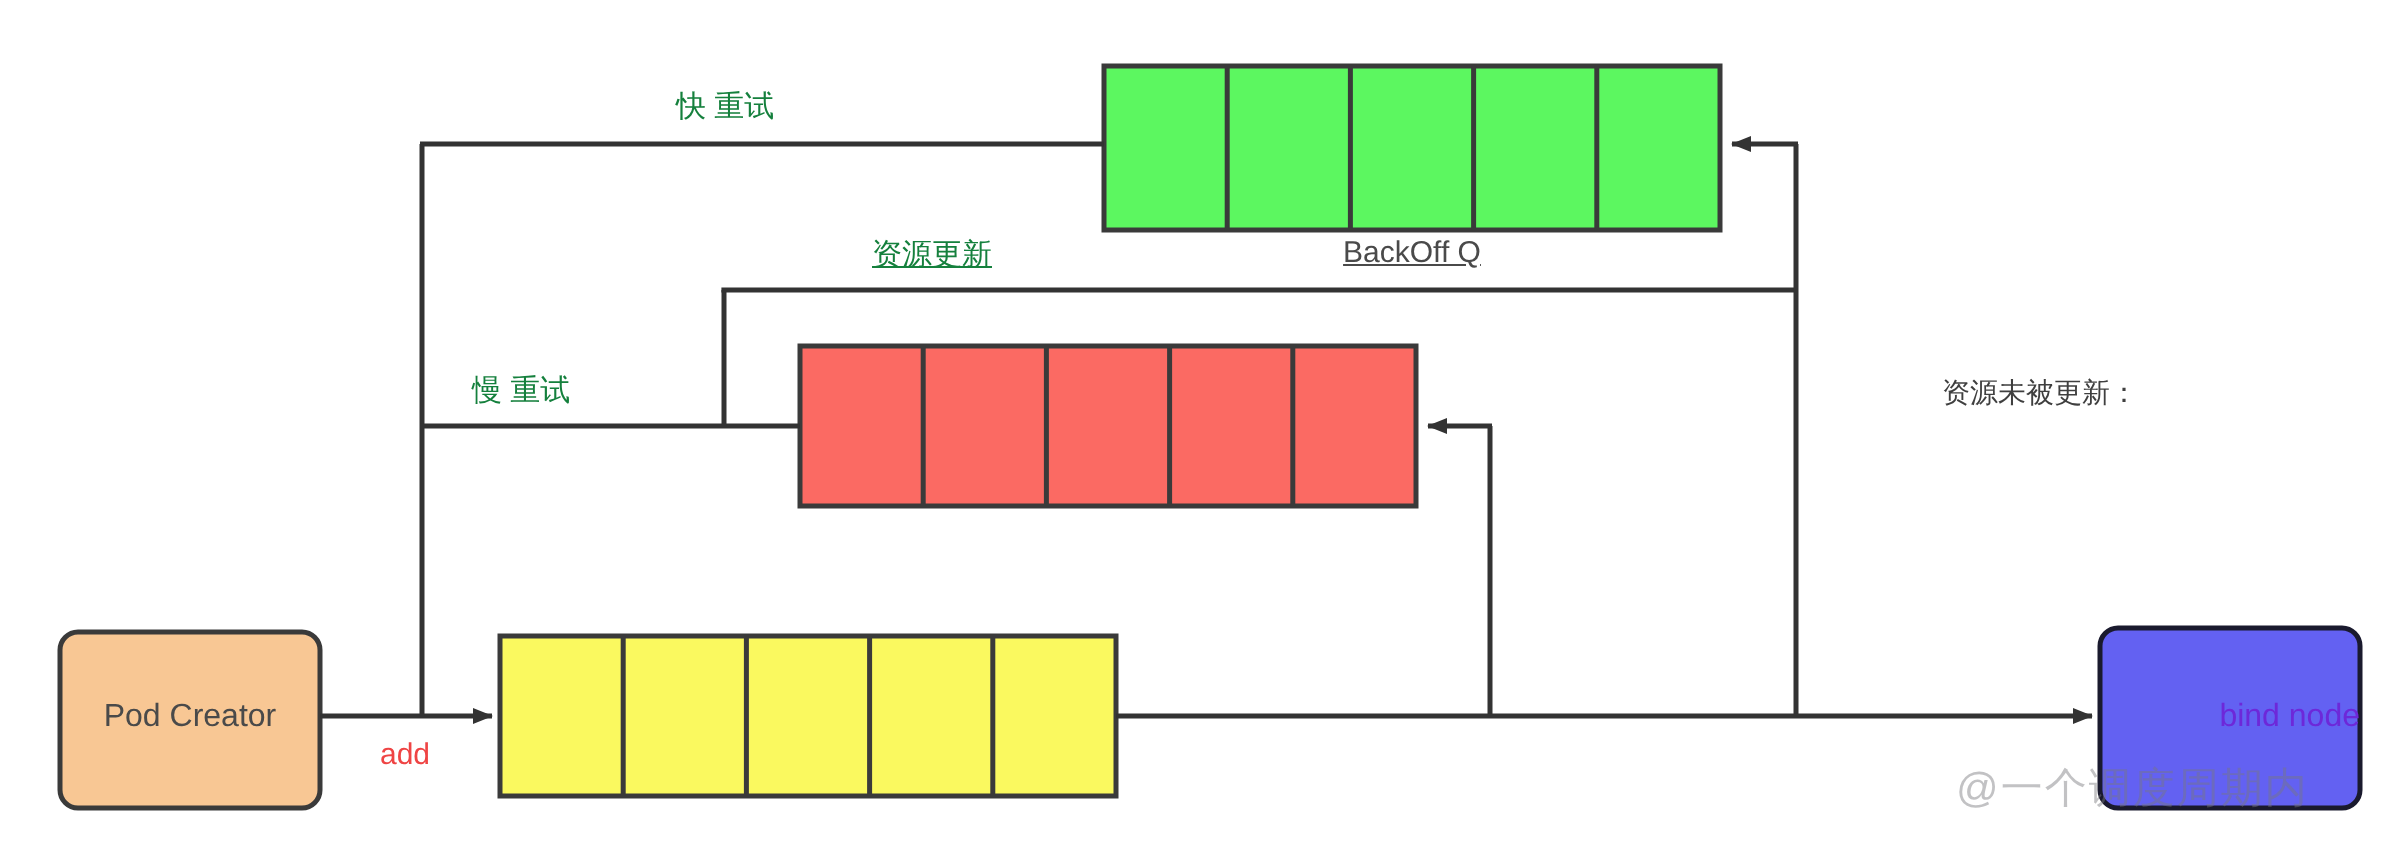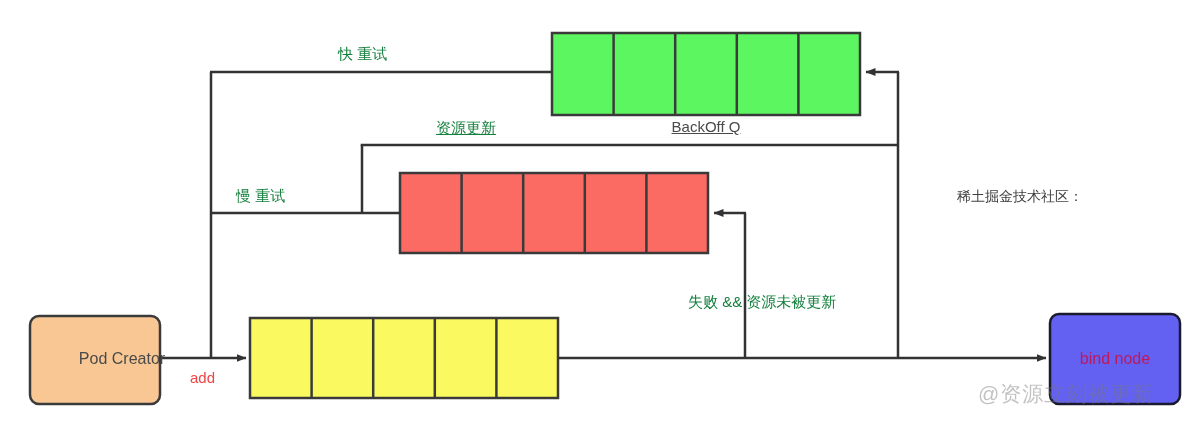--- a/index.html
+++ b/index.html
@@ -140,37 +140,36 @@
     <g>
       <line x1="745" y1="358" x2="745" y2="213" stroke="#333333" stroke-width="2.5"></line>
       <line x1="746" y1="213" x2="714" y2="213" stroke="#333333" stroke-width="2.5" marker-end="url(#arrowhead)"></line>
     </g>
 
     <g>
       <line x1="558" y1="358" x2="1046" y2="358" stroke="#333333" stroke-width="2.5" marker-end="url(#arrowhead)"></line>
     </g>
   </svg>
 
-  <div class="box-text" style="left:30px; top:350px; width:130px;margin-left:27px;">Pod Creator</div>
+  <div class="box-text" style="left:30px; top:350px; width:130px;">Pod Creator</div>
 
-  <div class="box-text" style="left:1050px; top:350px; width:130px; color:#be185d;">bind node</div>
+  <div class="box-text" style="left:1050px; top:350px; width:130px; color:#6d28d9;text-align:right;">bind node</div>
 
   <div class="q-caption" style="left:552px; top:118px; width:308px;text-decoration:underline;">BackOff Q</div>
 
 
 
   <div class="lbl lbl-cn" style="left:338px; top:44px;">快 重试</div>
 
   <div class="lbl lbl-cn" style="left:236px; top:186px;">慢 重试</div>
 
   <div class="lbl lbl-cn" style="left:436px; top:118px;text-decoration:underline;">资源更新</div>
 
   <div class="lbl" style="left:190px; top:368px;">add</div>
 
-  <div class="lbl lbl-cn" style="left:688px; top:292px;">失败 &amp;&amp; 资源未被更新</div>
 
   <div class="note" style="left:930px; top:186px; width:180px;">
-    <span>稀土掘金技术社区：</span><br>
+    <span>资源未被更新：</span><br>
   </div>
 
-  <div class="watermark" style="left:978px; top:380px;">@资源立刻被更新</div>
+  <div class="watermark" style="left:978px; top:380px;">@一个调度周期内</div>
 
 </div>
 
 </body></html>

